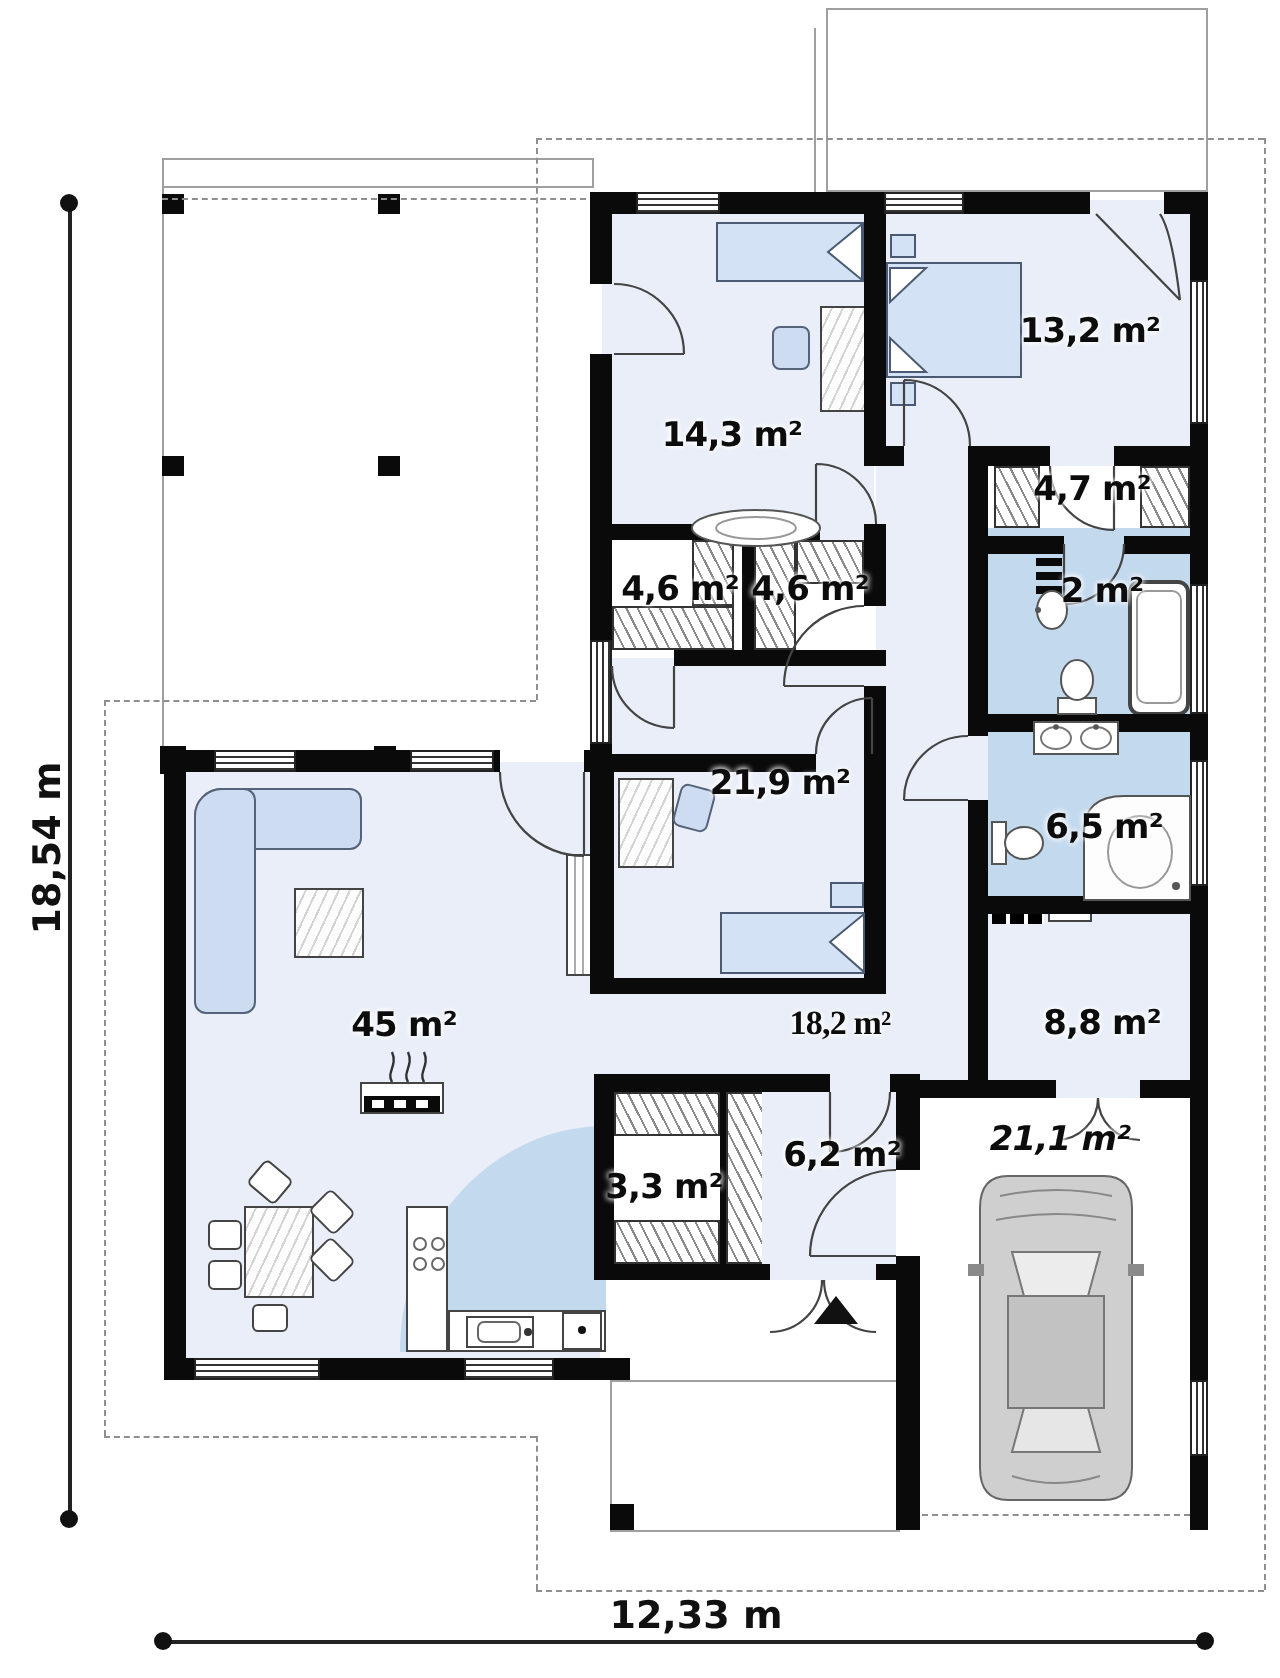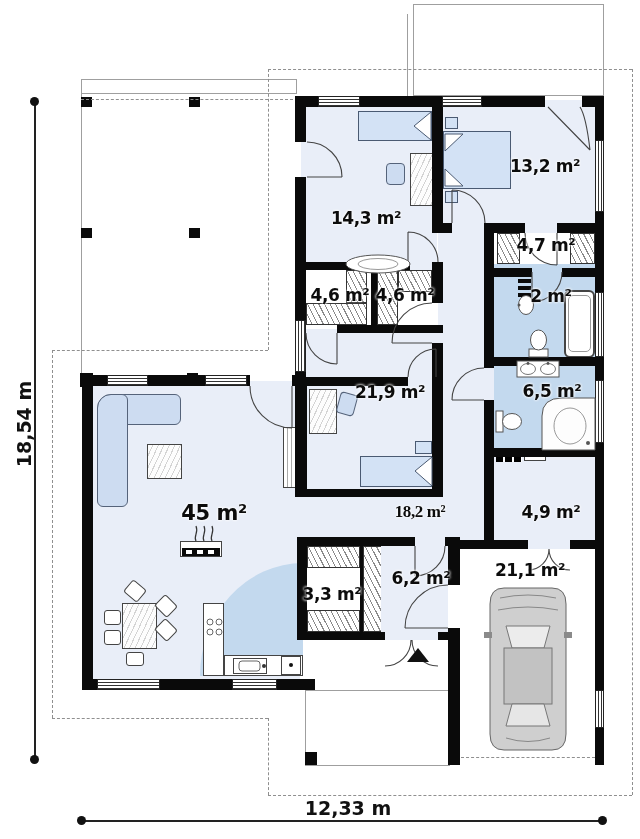--- a/index.html
+++ b/index.html
@@ -14,21 +14,21 @@
   .ht {background:#fff repeating-linear-gradient(63deg,rgba(255,255,255,0) 0 4px,#8a8a8a 4px 5px);border:1px solid #333;}
   .dash-h{border-top:1px dashed #8f8f8f;}
   .dash-v{border-left:1px dashed #8f8f8f;}
   .thin{border:1px solid #9f9f9f;background:#fff;}
   .tline{background:#9f9f9f;}
   .dim-line{background:#222;}
   .dot{width:9px;height:9px;border-radius:50%;background:#111;}
   .lbl{font-weight:700;font-size:17px;color:#0c0c0c;white-space:nowrap;
        transform:translate(-50%,-50%);letter-spacing:-0.4px;
        text-shadow:0 0 3px #fff,0 0 3px #fff;}
-  .lbl-big{font-size:21px;margin-left:12px;}
+  .lbl-big{font-size:17px;}
   .dim-lbl{font-weight:700;font-size:19px;color:#111;white-space:nowrap;transform:translate(-50%,-50%);}
   .dim-lbl.rot{transform:translate(-50%,-50%) rotate(-90deg);}
   .furn{background:#cddcf1;border:1px solid #55637a;}
   .bed{background:#d3e2f5;border:1px solid #4a5a72;}
   .wood{background:#fdfdfd repeating-linear-gradient(115deg,rgba(0,0,0,0) 0 4px,#d4d4d4 4px 5px);border:1px solid #444;}
   .white-f{background:#fff;border:1px solid #444;}
   .chair{background:#fff;border:1px solid #444;border-radius:3px;}
   .arrow-up{width:0;height:0;border-left:11px solid transparent;border-right:11px solid transparent;border-bottom:14px solid #111;background:none;}
   svg{pointer-events:none;}
 </style>
@@ -275,25 +275,25 @@
   </svg>
     <div class="lbl lbl-big" style="left:202px;top:513px;">45 m²</div>
     <div class="lbl" style="left:366px;top:218px;">14,3 m²</div>
     <div class="lbl" style="left:545px;top:166px;">13,2 m²</div>
     <div class="lbl" style="left:390px;top:392px;">21,9 m²</div>
     <div class="lbl" style="left:420px;top:512px;font-family:Liberation Serif, serif;">18,2 m²</div>
     <div class="lbl" style="left:546px;top:245px;">4,7 m²</div>
     <div class="lbl" style="left:551px;top:296px;">2 m²</div>
     <div class="lbl" style="left:340px;top:295px;">4,6 m²</div>
     <div class="lbl" style="left:405px;top:295px;">4,6 m²</div>
-    <div class="lbl" style="left:552px;top:391px;">6,5 m²</div>
-    <div class="lbl" style="left:551px;top:512px;">4,9 m²</div>
+    <div class="lbl" style="left:552px;top:414px;">6,5 m²</div>
+    <div class="lbl" style="left:551px;top:512px;">8,8 m²</div>
     <div class="lbl" style="left:332px;top:594px;text-align:right;">3,3 m²</div>
     <div class="lbl" style="left:421px;top:578px;">6,2 m²</div>
-    <div class="lbl" style="left:530px;top:570px;">21,1 m²</div>
+    <div class="lbl" style="left:530px;top:570px;font-style:italic;">21,1 m²</div>
     <div class="dim-lbl rot" style="left:24px;top:424px;">18,54 m</div>
     <div class="dim-lbl" style="left:348px;top:808px;">12,33 m</div>
     <div class="dot" style="left:30px;top:97px;"></div>
     <div class="dot" style="left:30px;top:755px;"></div>
     <div class="dot" style="left:77px;top:816px;"></div>
     <div class="dot" style="left:598px;top:816px;"></div>
     <div class="arrow-up" style="left:407px;top:648px;"></div>
   </div>
 
 </body></html>

